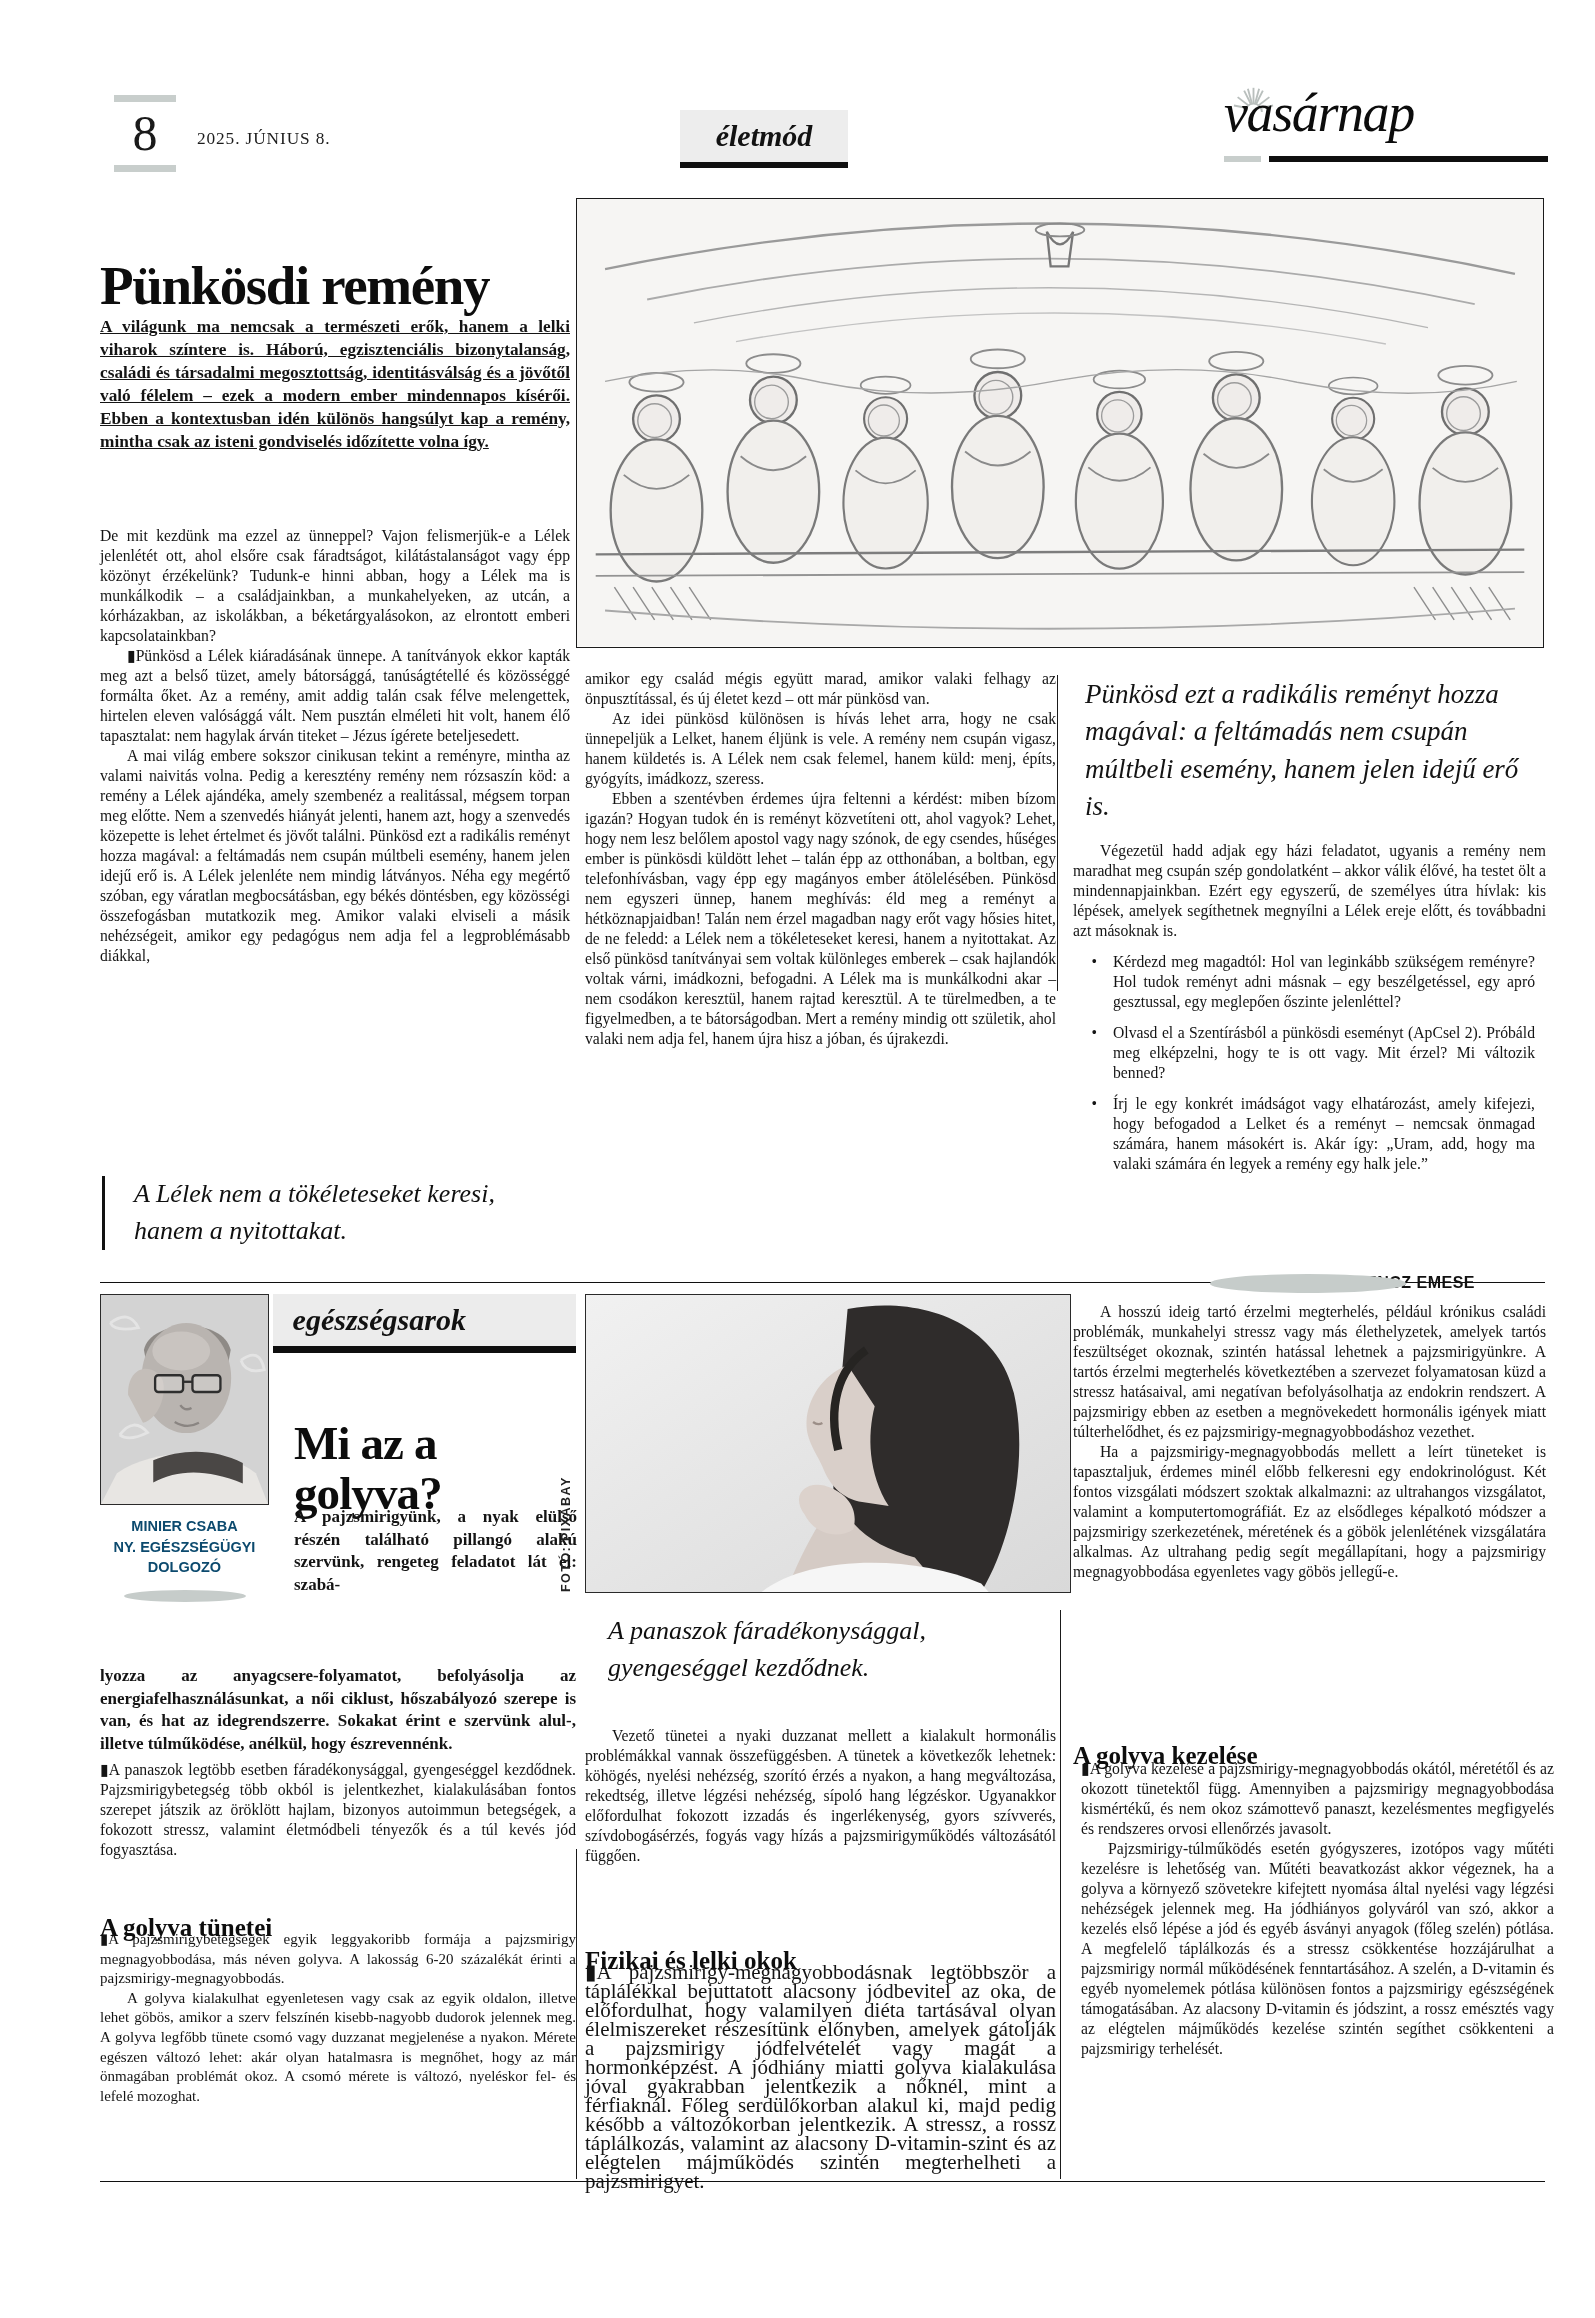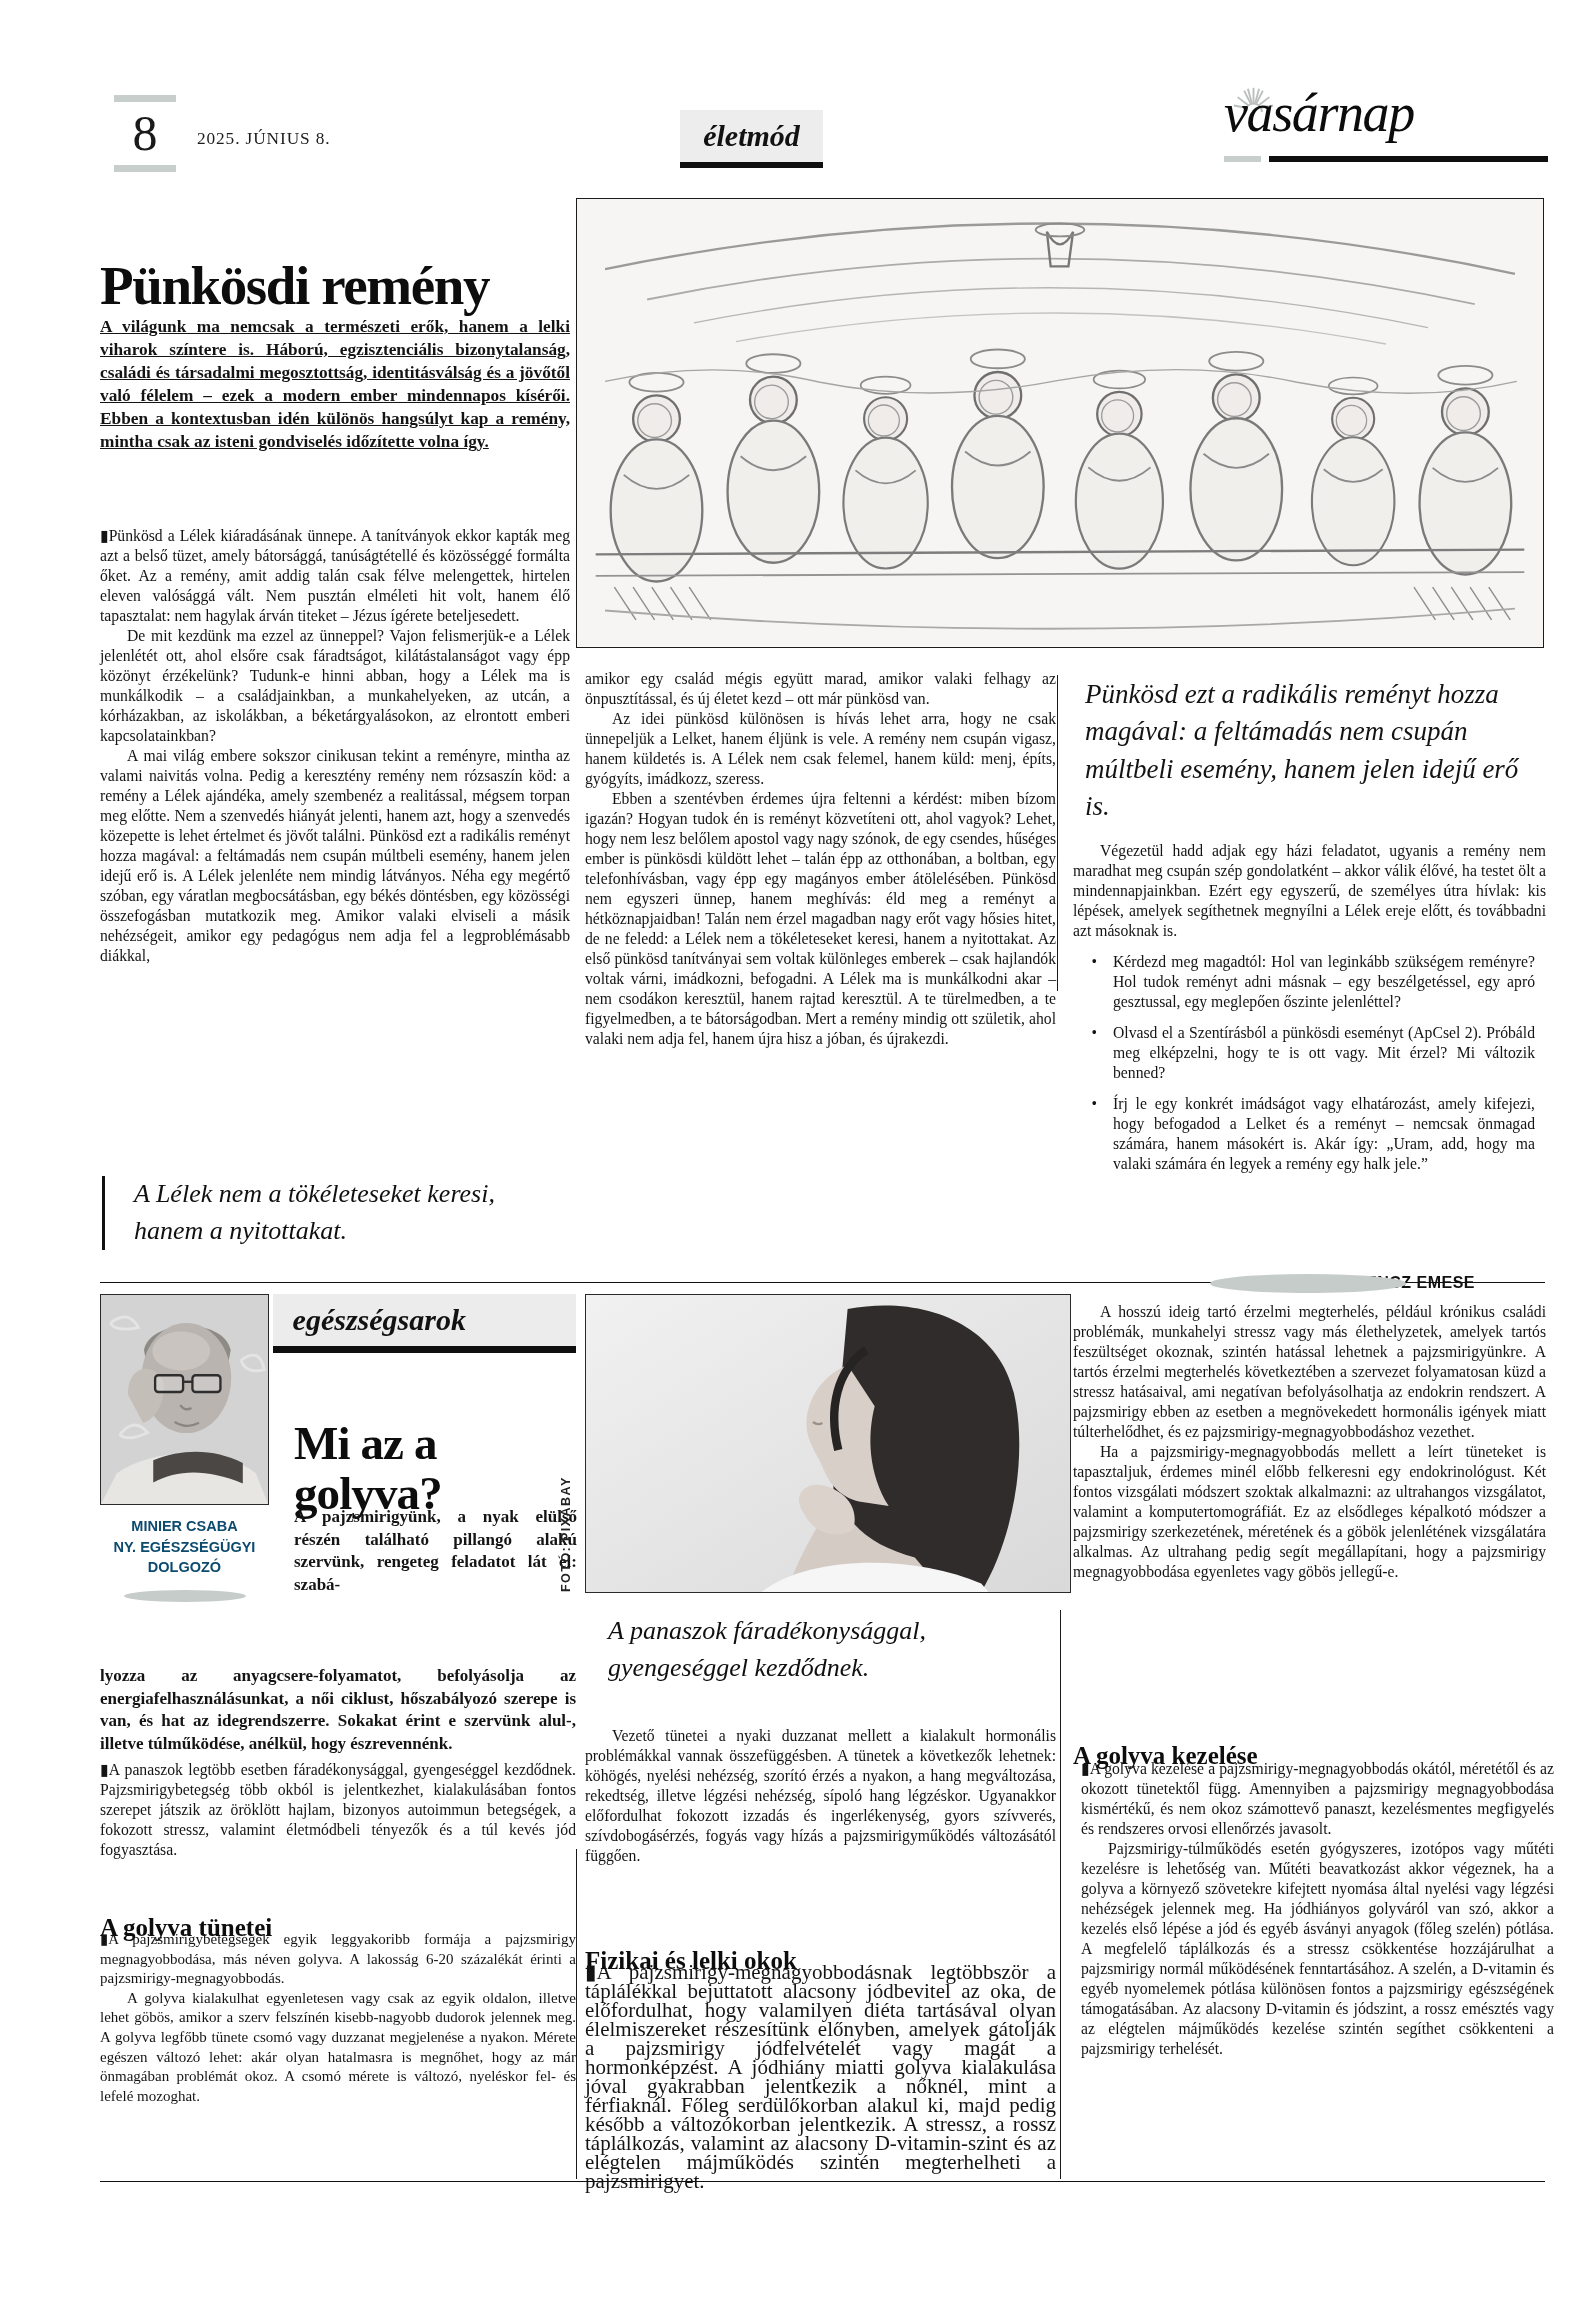--- a/index.html
+++ b/index.html
@@ -5,21 +5,21 @@
   html,body{margin:0;padding:0;background:#e9e9e9;}
   .page{position:relative;width:1595px;height:2319px;background:#ffffff;overflow:hidden;
         font-family:"Liberation Serif","DejaVu Serif",serif;color:#141414;}
 
   
   .pagenum-wrap{position:absolute;left:114px;top:95px;width:62px;text-align:center;}
   .pagenum-bar{height:7px;background:#c8cecc;}
   .pagenum{font:500 50px/1.25 "Liberation Serif",serif;color:#1a1a1a;}
   .issue-date{position:absolute;left:197px;top:130px;font:500 17.3px/1 "Liberation Serif",serif;
               letter-spacing:0.9px;color:#1c1c1c;}
-  .eletmod-box{position:absolute;left:680px;top:110px;width:143px;height:52px;background:#ededed;
+  .eletmod-box{position:absolute;left:680px;top:110px;width:168px;height:52px;background:#ededed;
                border-bottom:6.5px solid #101010;display:flex;align-items:center;justify-content:center;
                font:italic 700 30px/1 "Liberation Serif",serif;color:#121212;}
   .vasarnap-wrap{position:absolute;left:1224px;top:85px;width:323px;height:83px;}
   .vasarnap-text{position:absolute;left:0;top:-3.7px;width:100%;
                  font:italic 500 54px/1.2 "Liberation Serif",serif;letter-spacing:-1.4px;color:#0c0c0c;}
   .vasarnap-bar{position:absolute;left:45px;top:71px;width:279px;height:6px;background:#0f0f0f;}
   .vasarnap-dash{position:absolute;left:0;top:71px;width:37px;height:6px;background:#c8cecc;}
   .sunburst{position:absolute;left:6.5px;top:0;}
 
   
@@ -176,22 +176,22 @@
           <path d="M1950 830 l46 70"></path>
       </g>
       <path d="M60 880 Q1033 960 2006 876" fill="none" stroke="#a8a8a8" stroke-width="4"></path>
     </svg>
   </div>
 
   <h1 class="main-title">Pünkösdi remény</h1>
   <div class="lead">A világunk ma nemcsak a természeti erők, hanem a lelki viharok színtere is. Háború, egzisztenciális bizonytalanság, családi és társadalmi megosztottság, identitásválság és a jövőtől való félelem – ezek a modern ember mindennapos kísérői. Ebben a kontextusban idén különös hangsúlyt kap a remény, mintha csak az isteni gondviselés időzítette volna így.</div>
 
   <div class="col1 bodytext">
+      <p>De mit kezdünk ma ezzel az ünneppel? Vajon felismerjük-e a Lélek jelenlétét ott, ahol elsőre csak fáradtságot, kilátástalanságot vagy épp közönyt érzékelünk? Tudunk-e hinni abban, hogy a Lélek ma is munkálkodik – a családjainkban, a munkahelyeken, az utcán, a kórházakban, az iskolákban, a béketárgyalásokon, az elrontott emberi kapcsolatainkban?</p>
       <p>▮Pünkösd a Lélek kiáradásának ünnepe. A tanítványok ekkor kapták meg azt a belső tüzet, amely bátorsággá, tanúságtétellé és közösséggé formálta őket. Az a remény, amit addig talán csak félve melengettek, hirtelen eleven valósággá vált. Nem pusztán elméleti hit volt, hanem élő tapasztalat: nem hagylak árván titeket – Jézus ígérete beteljesedett.</p>
-      <p>De mit kezdünk ma ezzel az ünneppel? Vajon felismerjük-e a Lélek jelenlétét ott, ahol elsőre csak fáradtságot, kilátástalanságot vagy épp közönyt érzékelünk? Tudunk-e hinni abban, hogy a Lélek ma is munkálkodik – a családjainkban, a munkahelyeken, az utcán, a kórházakban, az iskolákban, a béketárgyalásokon, az elrontott emberi kapcsolatainkban?</p>
       <p>A mai világ embere sokszor cinikusan tekint a reményre, mintha az valami naivitás volna. Pedig a keresztény remény nem rózsaszín köd: a remény a Lélek ajándéka, amely szembenéz a realitással, mégsem torpan meg előtte. Nem a szenvedés hiányát jelenti, hanem azt, hogy a szenvedés közepette is lehet értelmet és jövőt találni. Pünkösd ezt a radikális reményt hozza magával: a feltámadás nem csupán múltbeli esemény, hanem jelen idejű erő is. A Lélek jelenléte nem mindig látványos. Néha egy megértő szóban, egy váratlan megbocsátásban, egy békés döntésben, egy közösségi összefogásban mutatkozik meg. Amikor valaki elviseli a másik nehézségeit, amikor egy pedagógus nem adja fel a legproblémásabb diákkal,</p>
     </div>
 
   <div class="pullquote pullquote-left">A Lélek nem a tökéleteseket keresi, hanem a nyitottakat.</div>
 
   <div class="col2 bodytext">
       <p>amikor egy család mégis együtt marad, amikor valaki felhagy az önpusztítással, és új életet kezd – ott már pünkösd van.</p>
       <p>Az idei pünkösd különösen is hívás lehet arra, hogy ne csak ünnepeljük a Lelket, hanem éljünk is vele. A remény nem csupán vigasz, hanem küldetés is. A Lélek nem csak felemel, hanem küld: menj, építs, gyógyíts, imádkozz, szeress.</p>
       <p>Ebben a szentévben érdemes újra feltenni a kérdést: miben bízom igazán? Hogyan tudok én is reményt közvetíteni ott, ahol vagyok? Lehet, hogy nem lesz belőlem apostol vagy nagy szónok, de egy csendes, hűséges ember is pünkösdi küldött lehet – talán épp az otthonában, a boltban, egy telefonhívásban, vagy épp egy magányos ember átölelésében. Pünkösd nem egyszeri ünnep, hanem meghívás: éld meg a reményt a hétköznapjaidban! Talán nem érzel magadban nagy erőt vagy hősies hitet, de ne feledd: a Lélek nem a tökéleteseket keresi, hanem a nyitottakat. Az első pünkösd tanítványai sem voltak különleges emberek – csak hajlandók voltak várni, imádkozni, befogadni. A Lélek ma is munkálkodni akar – nem csodákon keresztül, hanem rajtad keresztül. A te türelmedben, a te figyelmedben, a te bátorságodban. Mert a remény mindig ott születik, ahol valaki nem adja fel, hanem újra hisz a jóban, és újrakezdi.</p>
     </div>

